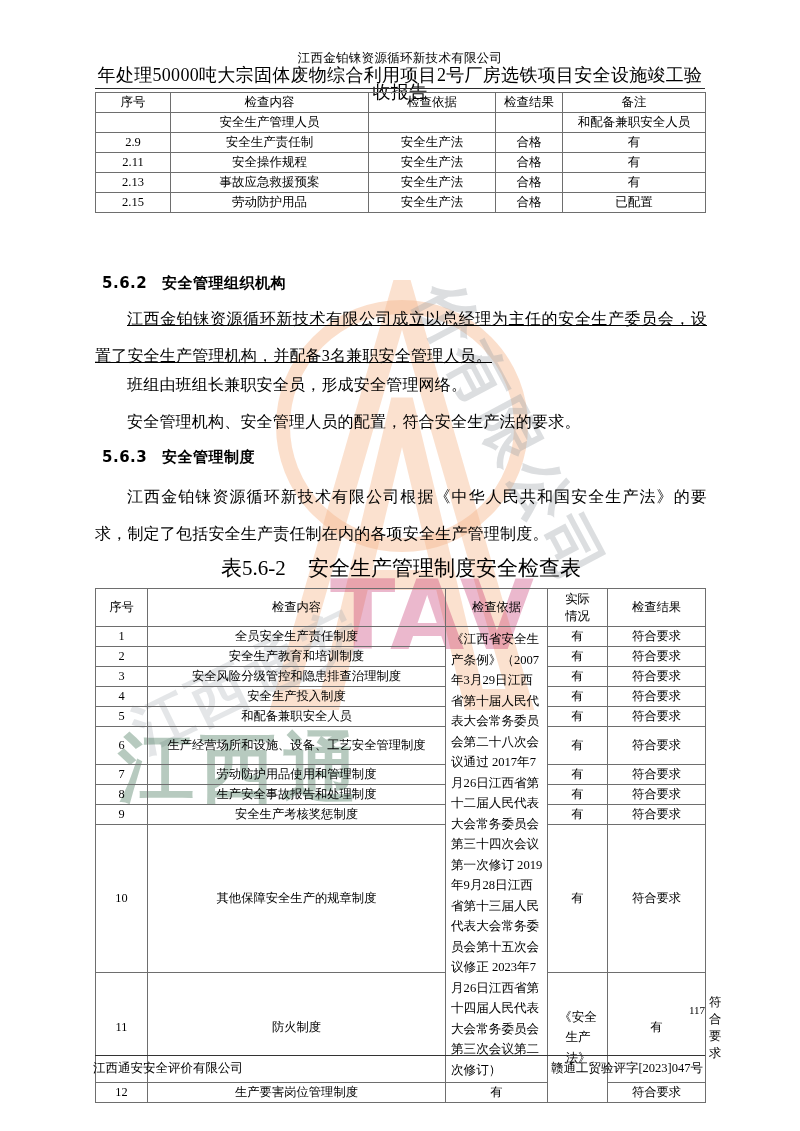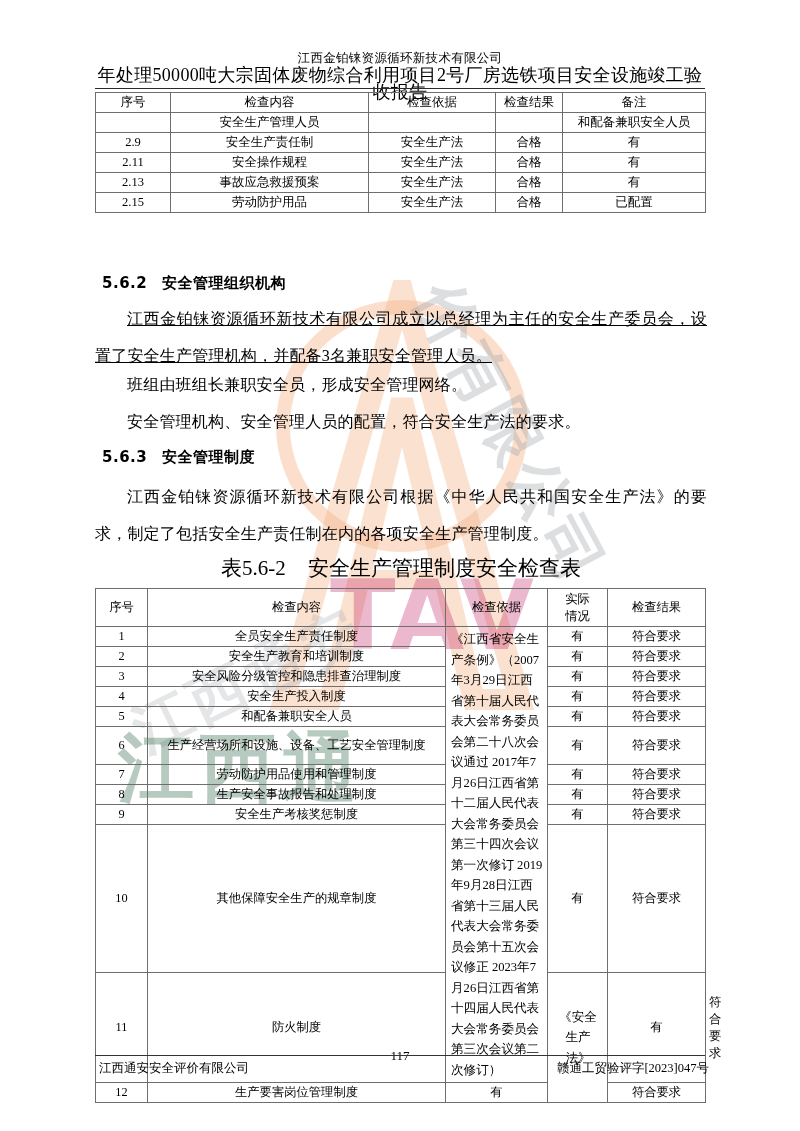--- a/index.html
+++ b/index.html
@@ -195,34 +195,34 @@
   }
   #main-table td.basis-cell.centerd { text-align: center; vertical-align: middle; }
   #main-table tr.r-norm td { height: 19px; }
   #main-table tr.r-two td { height: 38px; }
   #main-table tr.r-tall td { height: 148px; }
   #main-table tr.r-head td { height: 38px; }
 
   
   .page-number {
     position: absolute;
-    left: 95px; top: 1048px;
-    width: 610px;
-    text-align: center;
-    font-size: 13px;
+    left: 95px; top: 1004px;
+    width: 610px;
+    text-align: right;
+    font-size: 11px;
   }
   .footer-rule {
     position: absolute;
     left: 95px; top: 1055px;
     width: 610px;
     border-top: 1.3px solid #333;
   }
   .footer-row {
     position: absolute;
-    left: 99px; top: 1060px;
+    left: 93px; top: 1060px;
     width: 610px;
     display: flex;
     justify-content: space-between;
     font-size: 12.5px;
   }
 </style>
 </head>
 <body>
 
 <div id="watermark-layer">

